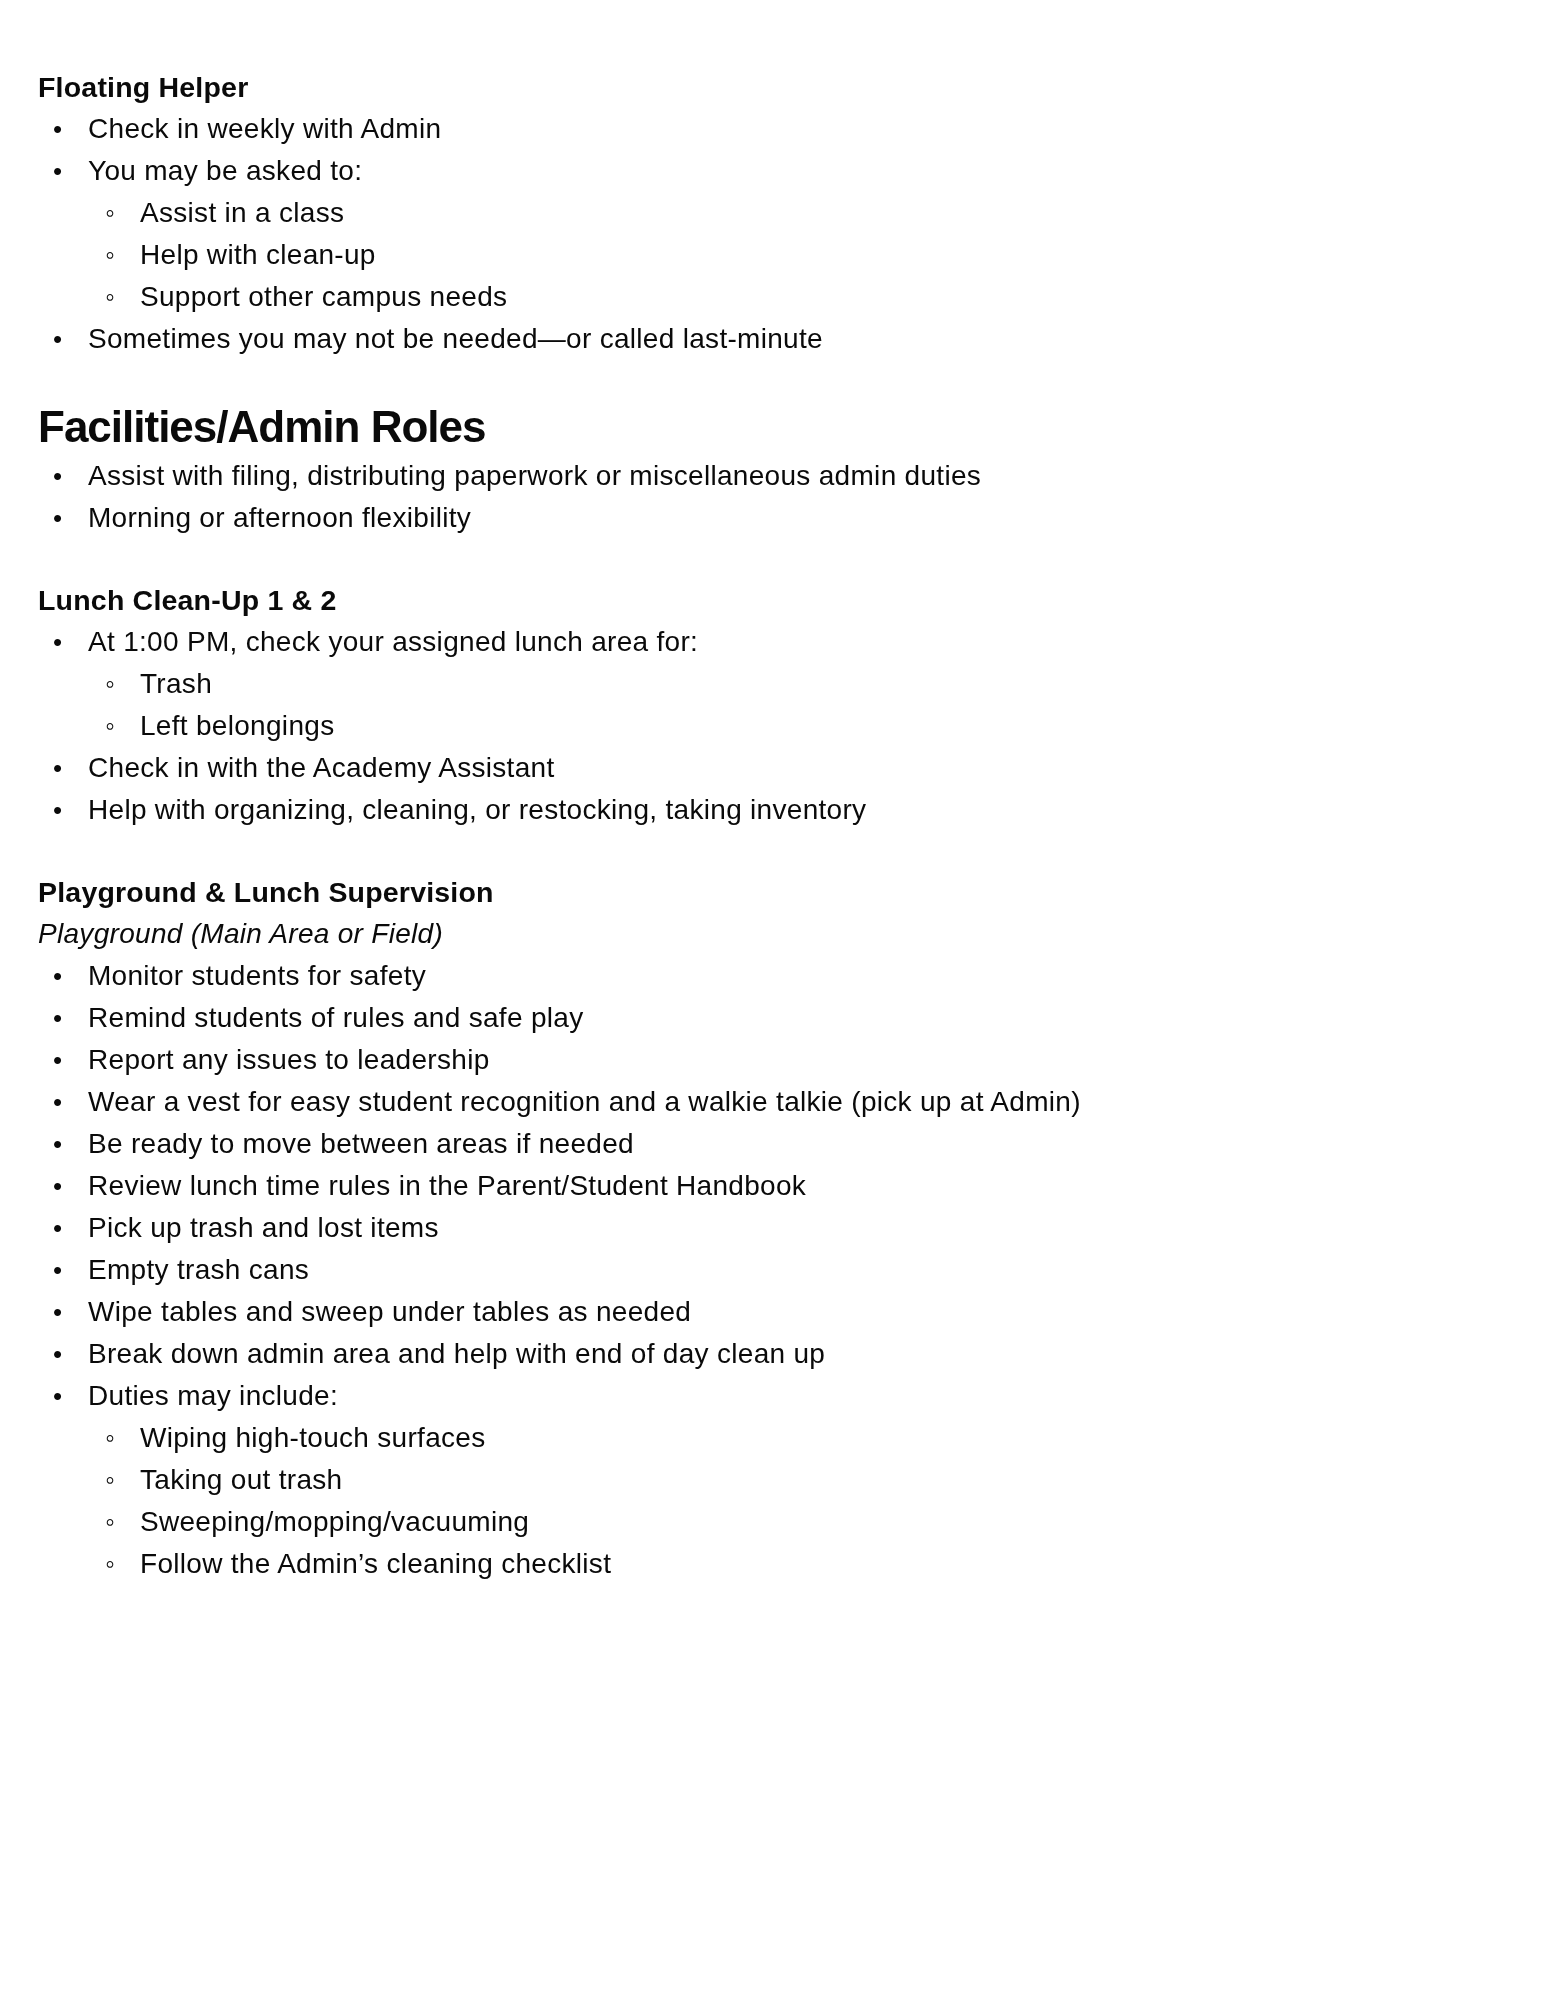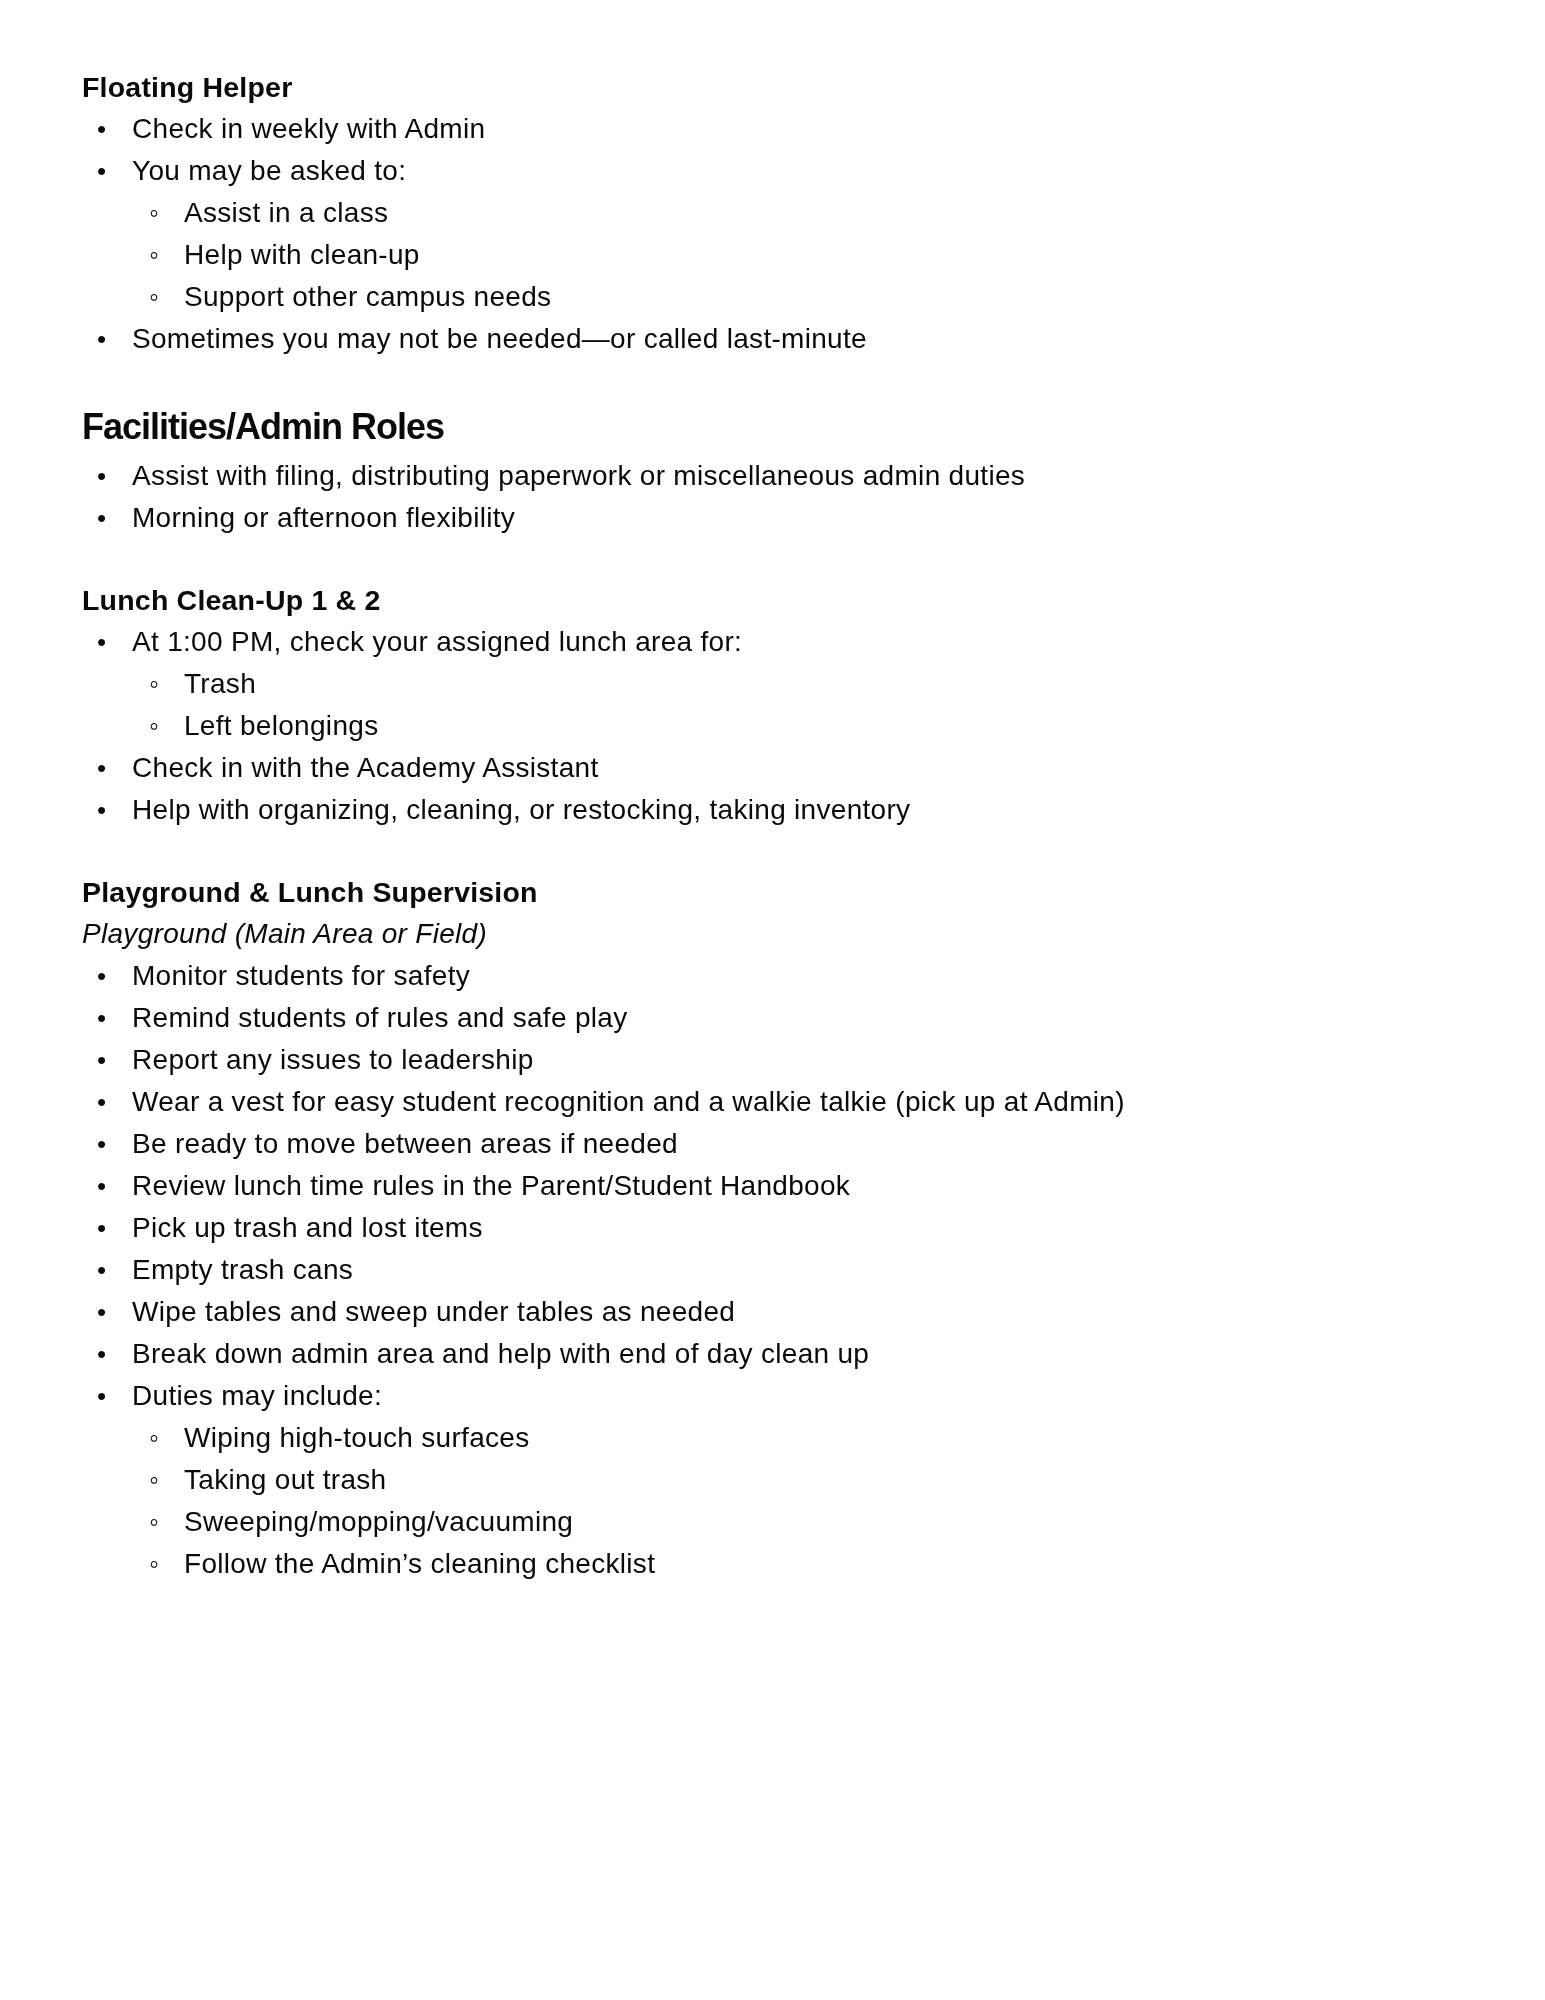--- a/index.html
+++ b/index.html
@@ -1,28 +1,28 @@
 <!DOCTYPE html>
 <html><head>
 <meta charset="utf-8">
 <style>
   html,body{margin:0;padding:0;background:#ffffff;}
   body{
     width:1545px;height:2000px;overflow:hidden;position:relative;
     font-family:"Liberation Sans","DejaVu Sans",sans-serif;
     color:#0a0a0a;
   }
-  .page{padding:66px 40px 0 82px;box-sizing:border-box;width:1234px;}
+  .page{padding:66px 40px 0 38px;box-sizing:border-box;width:1234px;}
   .h-sub{
     font-size:28.5px;font-weight:bold;line-height:42px;
     margin:40px 0 0 0;letter-spacing:0.2px;
   }
   .h-sub.first{margin-top:0;}
   .h-main{
-    font-size:36px;font-weight:bold;line-height:56px;
+    font-size:44px;font-weight:bold;line-height:56px;
     margin:39px 0 0 0;letter-spacing:-1px;
   }
   .para{font-size:28px;line-height:42px;letter-spacing:0.3px;font-style:italic;}
   .li{display:flex;font-size:28px;line-height:42px;letter-spacing:0.3px;}
   .li.l1{padding-left:15px;}
   .li.l2{padding-left:67px;}
   .marker{width:35px;flex:none;}
   .marker.m1{font-size:26px;}
   .marker.m2{font-size:28px;}
   .txt{flex:1 1 auto;}

